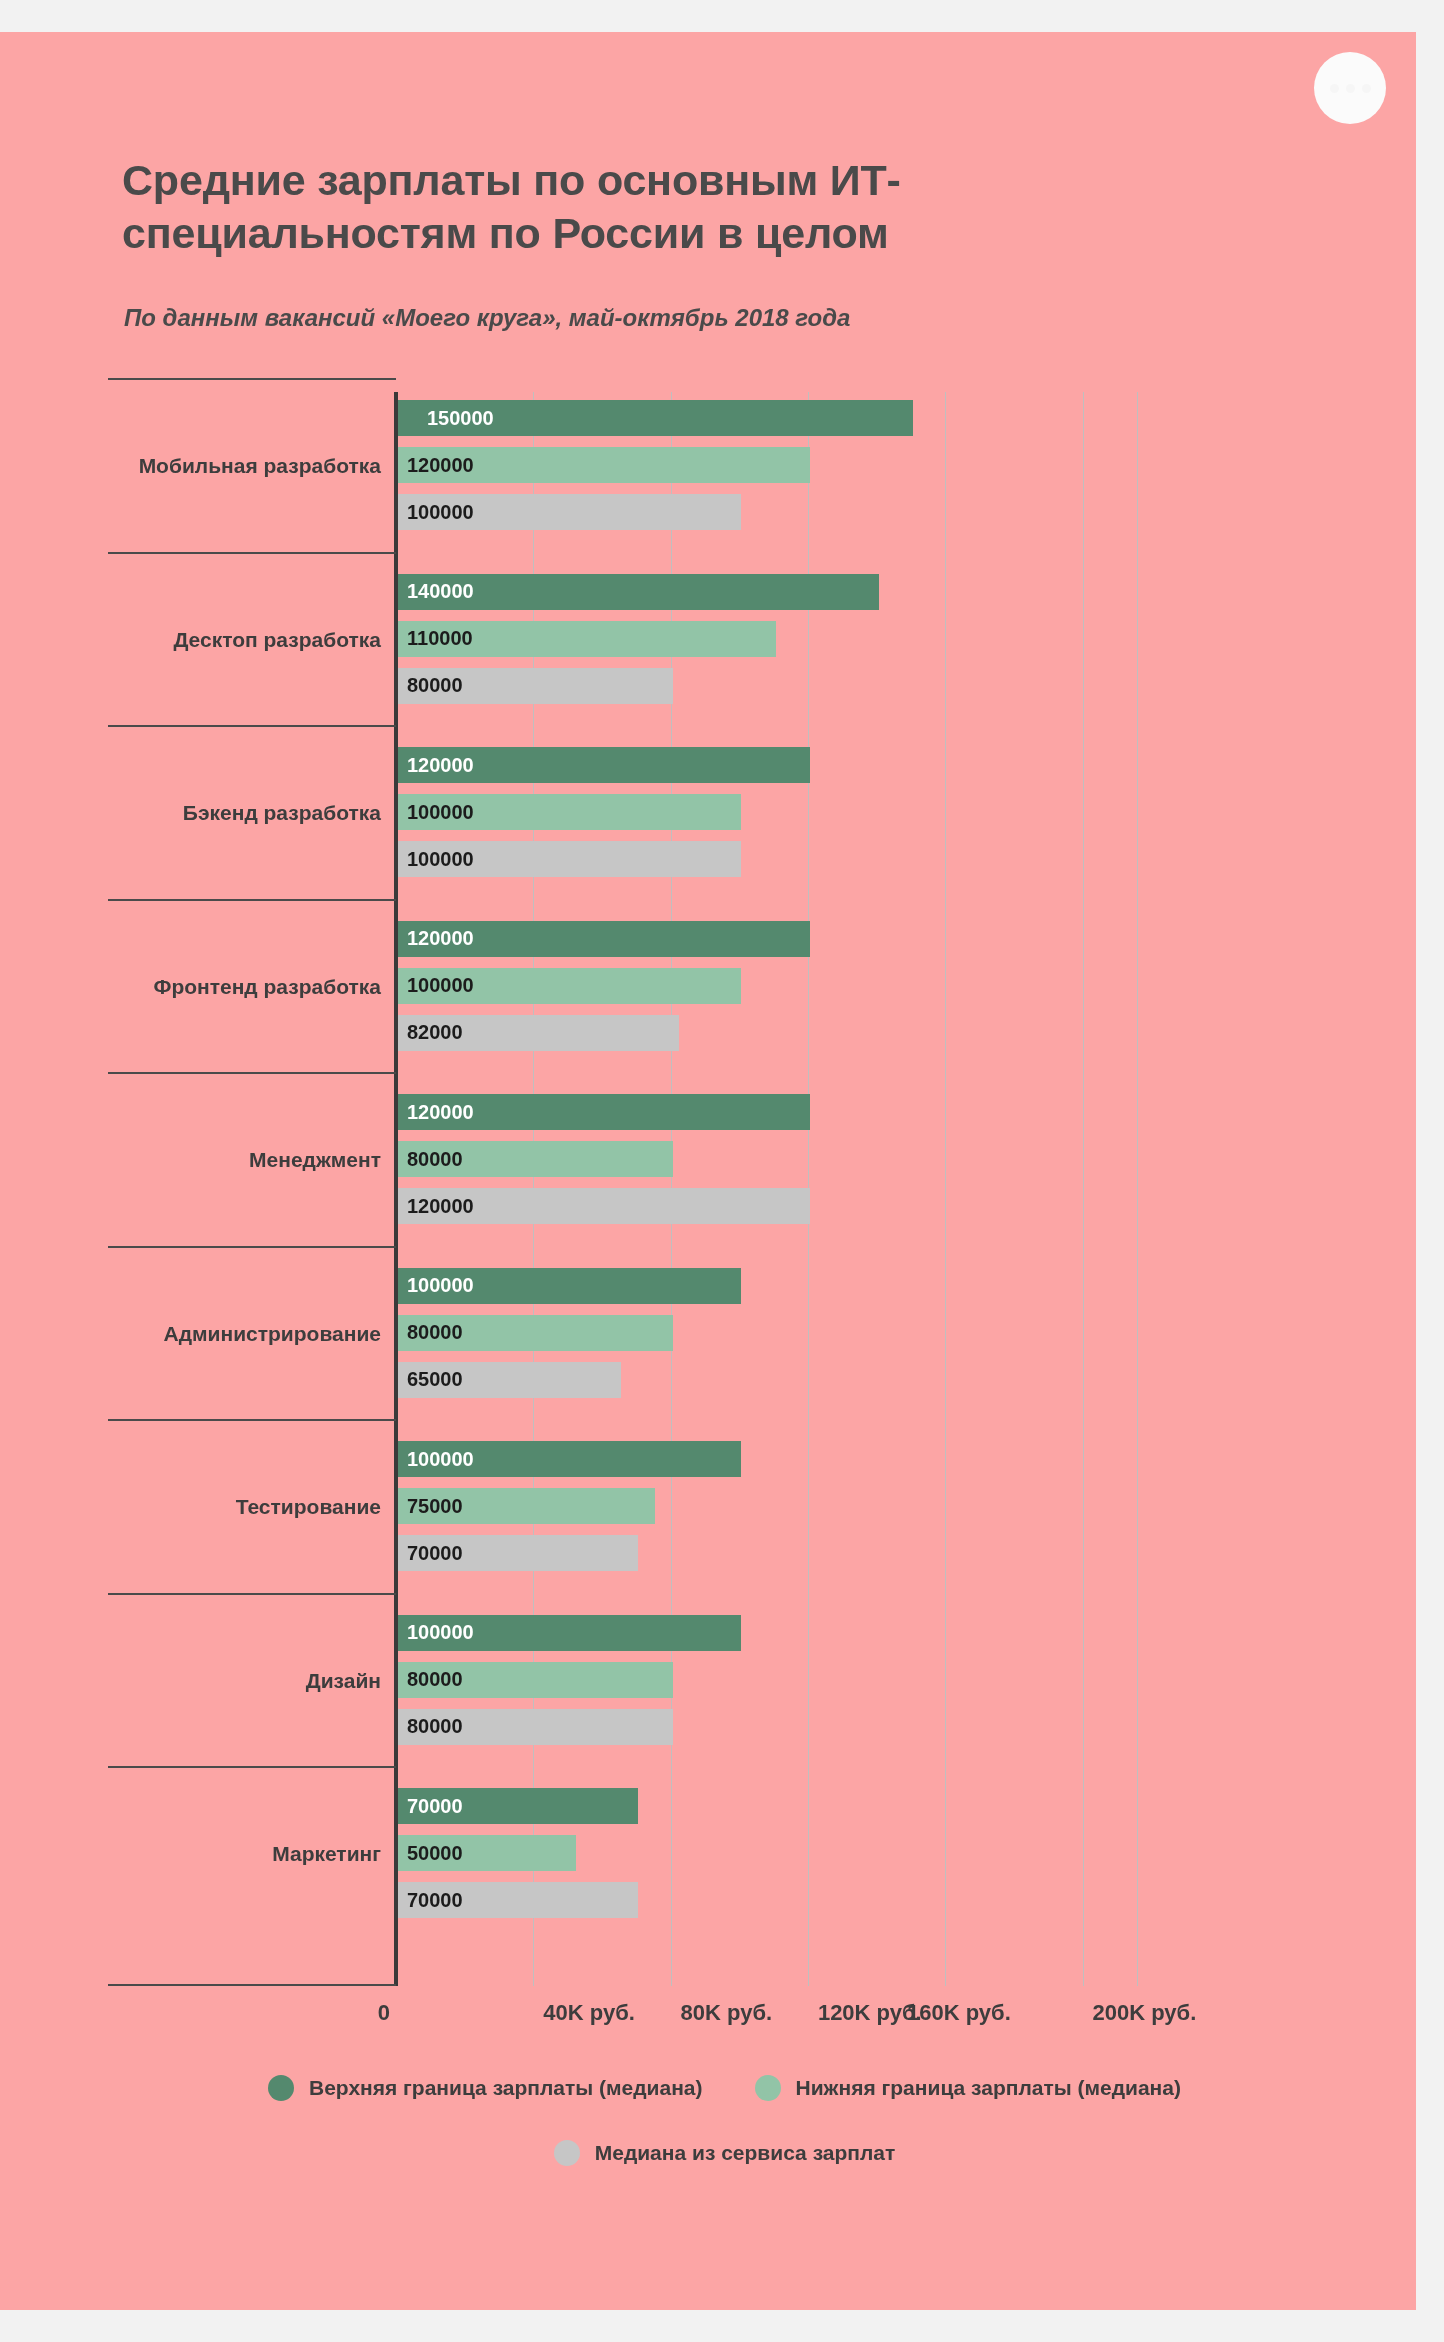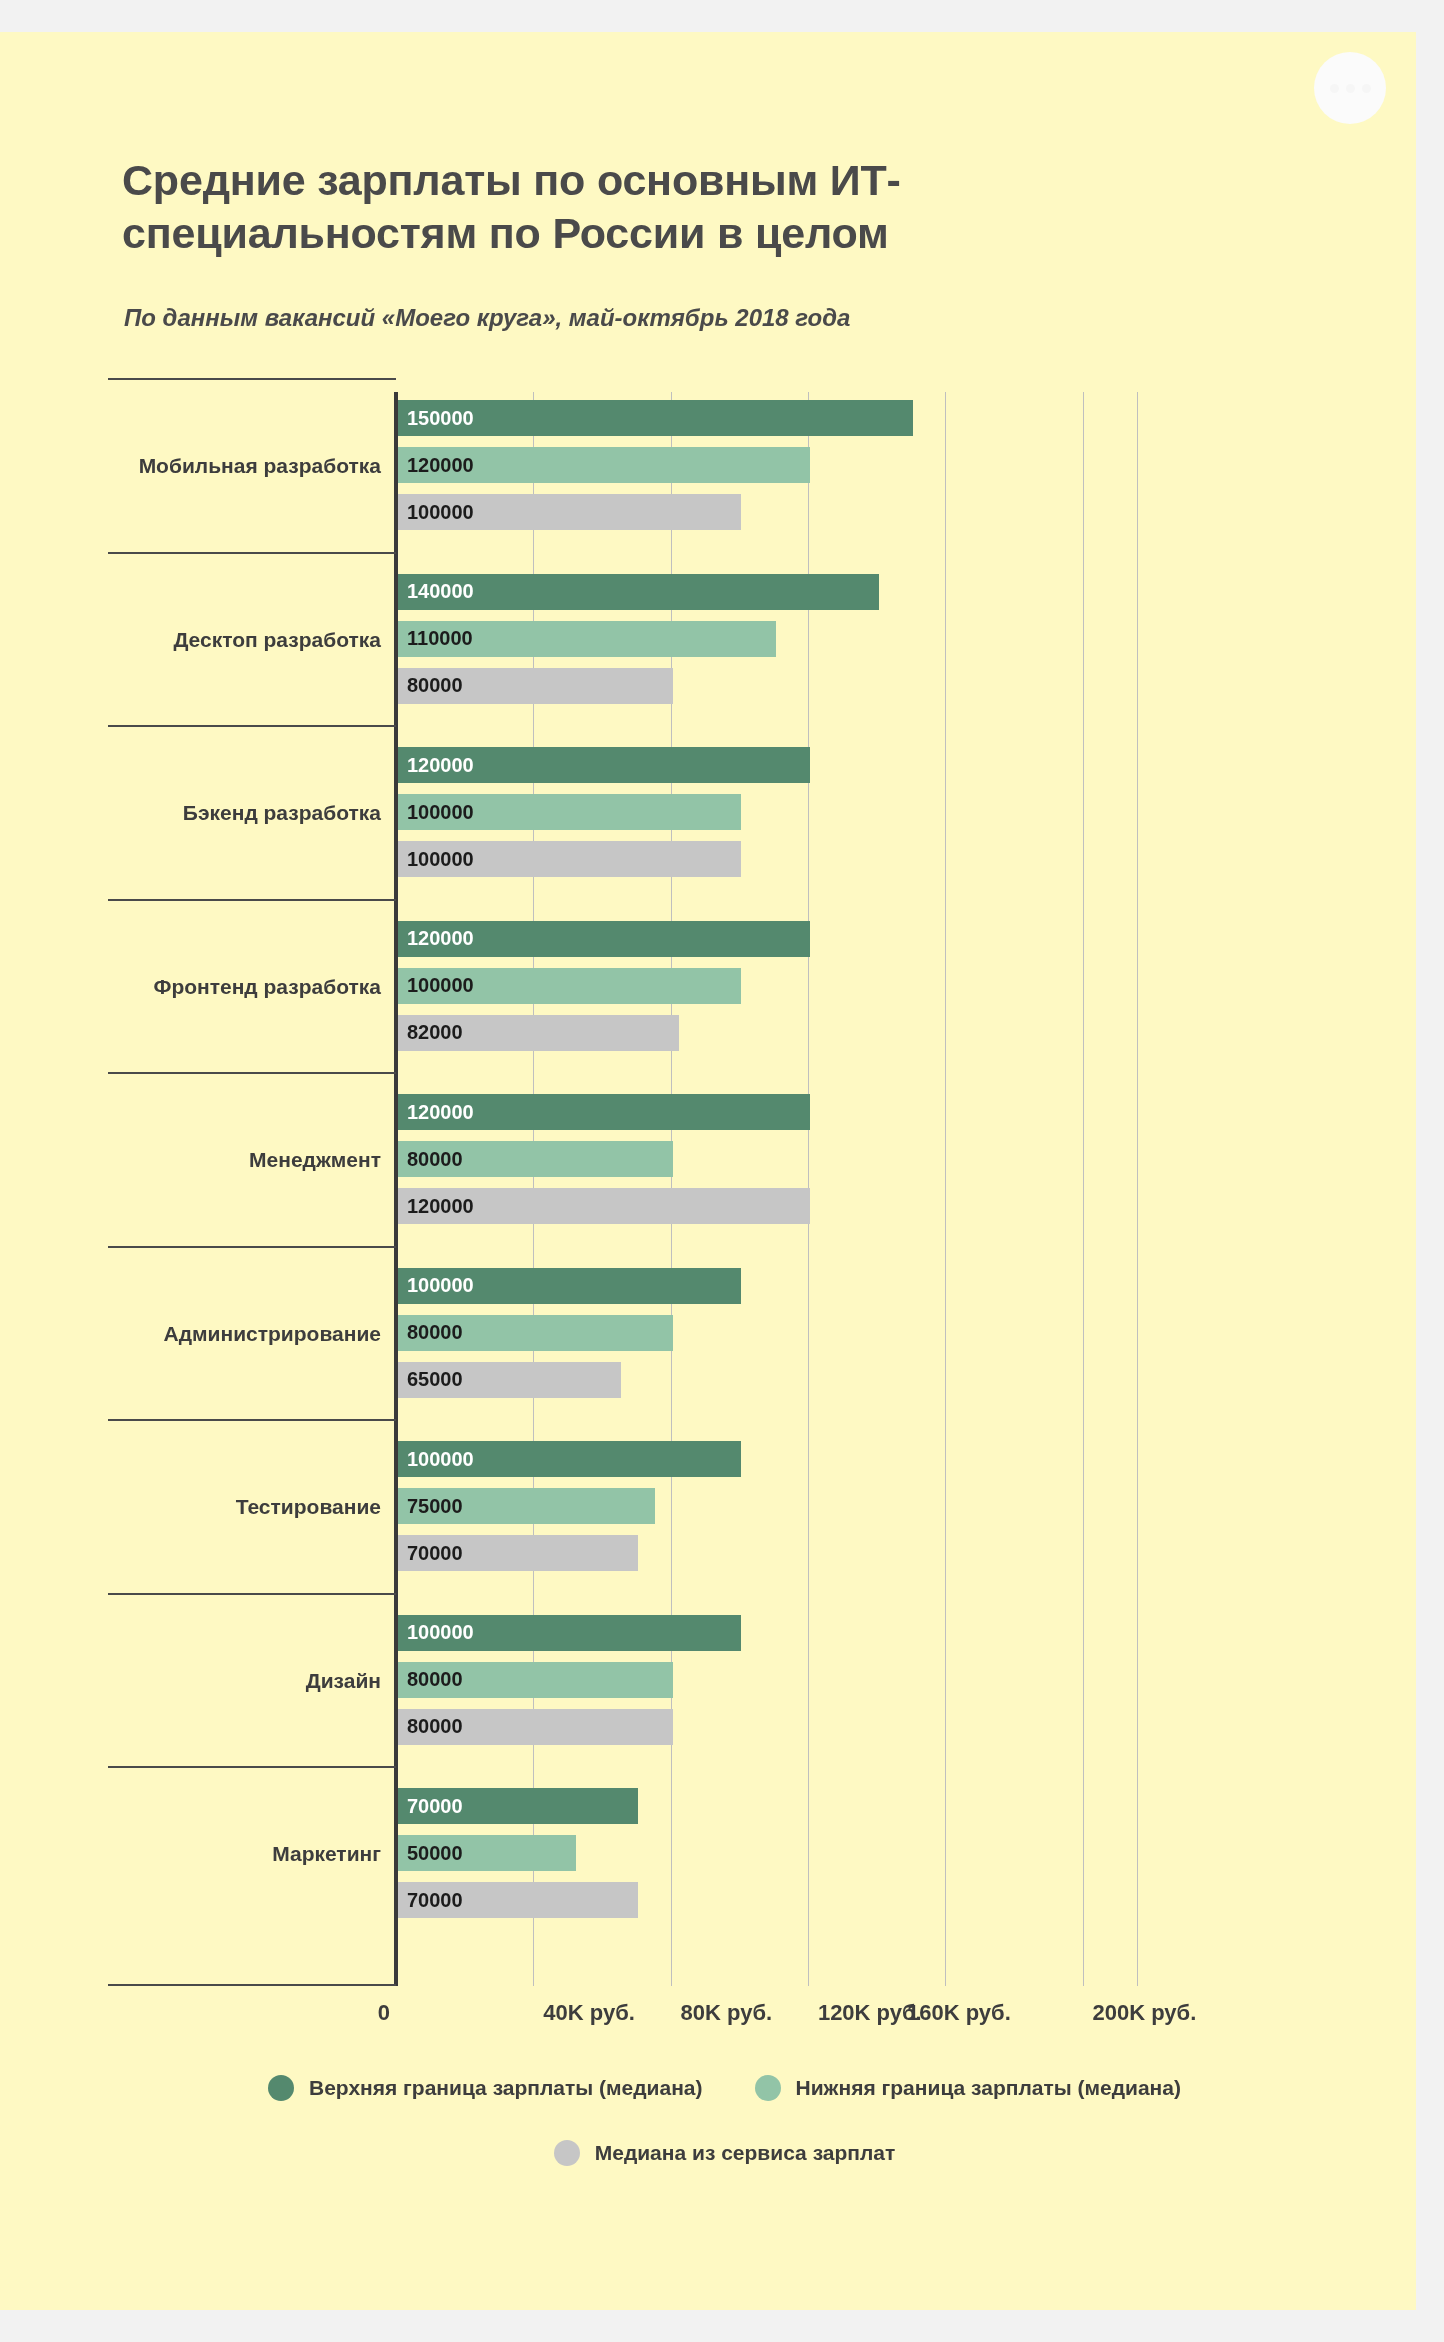--- a/index.html
+++ b/index.html
@@ -15,21 +15,21 @@
     height: 2342px;
     background: #f2f2f2;
     overflow: hidden;
   }
   .card {
     position: absolute;
     left: 0px;
     top: 32px;
     width: 1416px;
     height: 2278px;
-    background: #fef9c3;
+    background: #fca5a5;
   }
   
   .more-btn {
     position: absolute;
     right: 30px;
     top: 20px;
     width: 72px;
     height: 72px;
     border-radius: 50%;
     background: #fbfbfb;
@@ -188,21 +188,21 @@
         <div class="tick-label" style="left: 680.6px; transform: translateX(0px); padding-right: 0px;">80K руб.</div>
         <div class="gridline" style="left: 807.9px;"></div>
         <div class="tick-label" style="left: 817.9px; transform: translateX(0px); padding-right: 0px;">120K руб.</div>
         <div class="gridline" style="left: 945.2px;"></div>
         <div class="tick-label" style="left: 907px; transform: translateX(0px); padding-right: 0px; text-align: center;">160K руб.</div>
         <div class="gridline" style="left: 1082.5px;"></div>
         <div class="tick-label" style="left: 1092.5px; transform: translateX(0px); padding-right: 0px; text-align: right;">200K руб.</div>
         <div class="gridline" style="left: 1137.42px;"></div>
         <div class="grouprule" style="top: 16px;"></div>
         <div class="cat-label" style="top: 92px;">Мобильная разработка</div>
-        <div class="bar s0" style="left: 398px; top: 38px; width: 514.875px;">
+        <div class="bar s0" style="left: 398px; top: 38px; width: 514.875px; padding-left: 20px;">
           <span class="vlabel">150000</span>
         </div>
         <div class="bar s1" style="left: 398px; top: 85px; width: 411.9px;">
           <span class="vlabel">120000</span>
         </div>
         <div class="bar s2" style="left: 398px; top: 132px; width: 343.25px;">
           <span class="vlabel">100000</span>
         </div>
         <div class="grouprule" style="top: 189.5px;"></div>
         <div class="cat-label" style="top: 265.5px;">Десктоп разработка</div>

